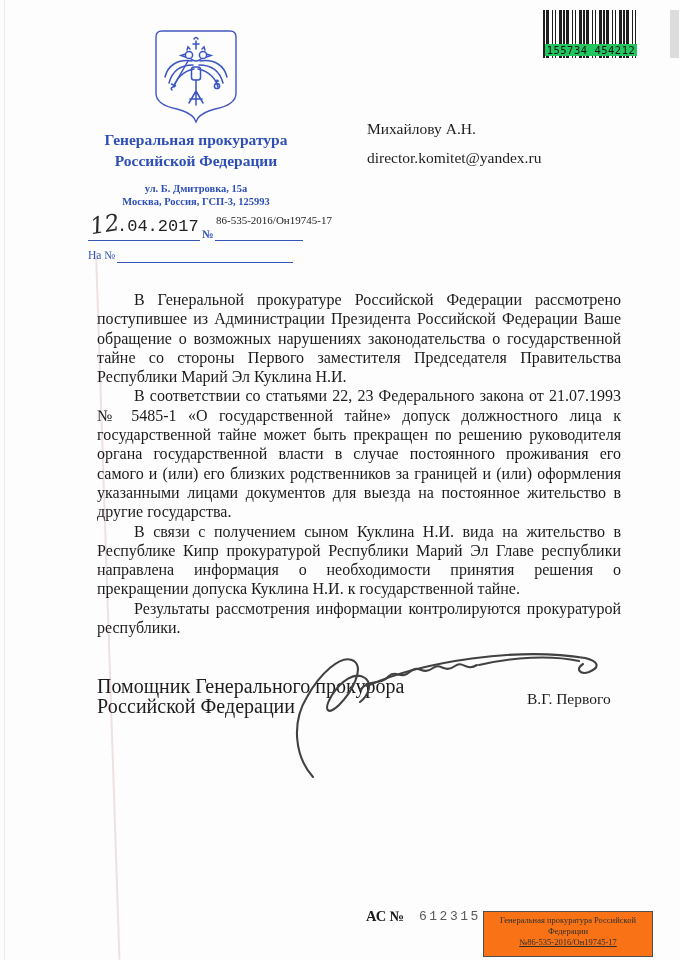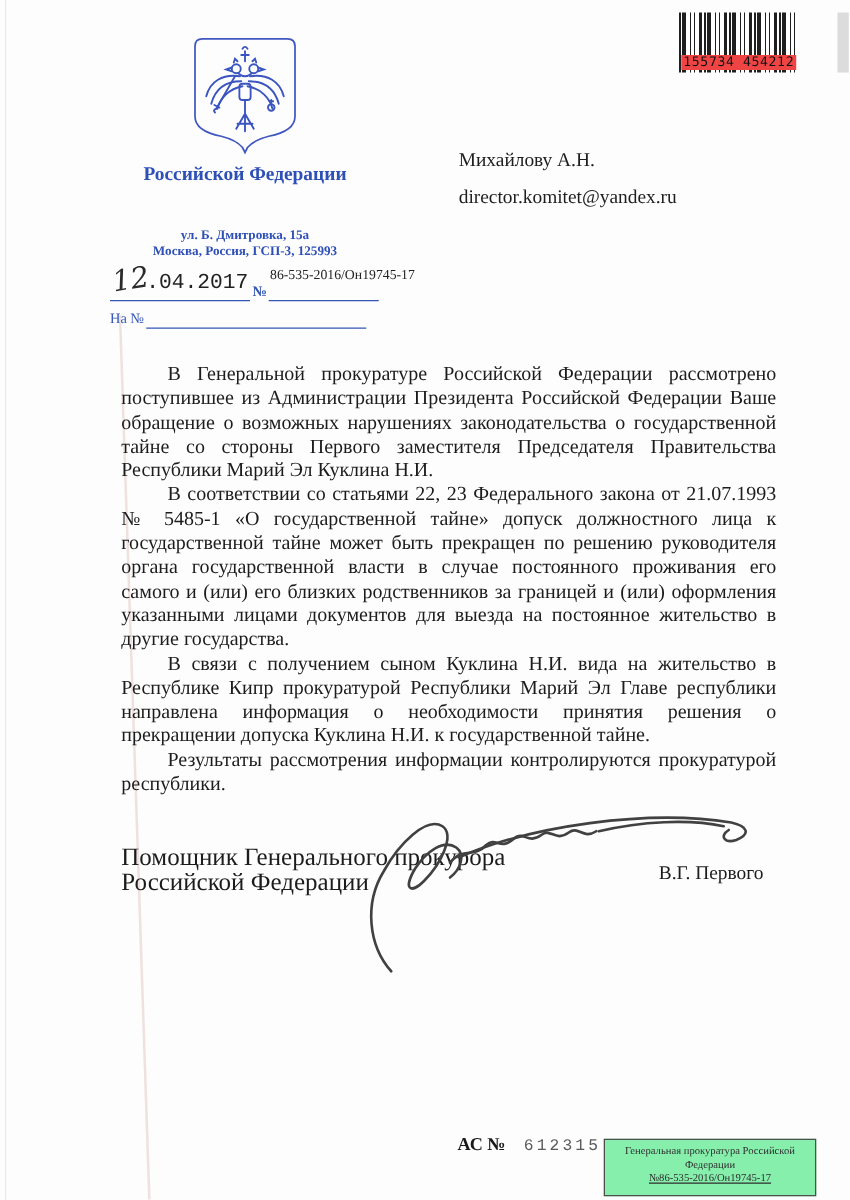--- a/index.html
+++ b/index.html
@@ -18,21 +18,21 @@
   .org-name{left:72px;top:129px;width:248px;text-align:center;
     color:#2e4fb6;font-weight:bold;font-size:15.5px;line-height:21px;}
   .org-address{left:72px;top:182px;width:248px;text-align:center;
     color:#2e4fb6;font-weight:bold;font-size:10.5px;line-height:13px;}
   
   .barcode{left:543px;top:10px;width:96px;height:48px;
     background:repeating-linear-gradient(90deg,
       #1f1f1f 0 2px,#fff 2px 3px,#1f1f1f 3px 6px,#fff 6px 9px,
       #1f1f1f 9px 10px,#fff 10px 12px,#1f1f1f 12px 13px,#fff 13px 16px,
       #1f1f1f 16px 19px,#fff 19px 20px);}
-  .barcode-digits{left:545px;top:44px;width:92px;background:#ef4444;text-align:center;
+  .barcode-digits{left:545px;top:44px;width:92px;background:#22c55e;text-align:center;
     font-family:"DejaVu Sans Mono",monospace;font-size:10.5px;letter-spacing:.5px;color:#111;}
   
   .recipient-name{left:367px;top:120px;font-size:15.5px;}
   .recipient-email{left:367px;top:149px;font-size:15.5px;}
   
   .hand-day{left:90px;top:211px;font-size:23px;font-style:italic;color:#2a2a2a;
     transform:rotate(-9deg);font-family:"DejaVu Serif",serif;}
   .date-printed{left:117px;top:217px;font-size:17px;color:#222;font-family:Liberation Mono, monospace;}
   .ref-line{height:0;border-bottom:1.6px solid #3355b4;}
   .line-date{left:88px;top:240px;width:112px;}
@@ -47,21 +47,21 @@
     font-size:16px;line-height:19.3px;color:#1c1c1c;}
   
   .sig-position{left:97px;top:676px;font-size:20px;line-height:20px;color:#1c1c1c;}
   .signer-name{left:527px;top:690px;font-size:15.5px;color:#1c1c1c;}
   .signature-svg{left:283px;top:645px;width:335px;height:135px;}
   
   .footer-label{left:366px;top:908px;font-weight:bold;font-size:14.5px;color:#1a1a1a;}
   .footer-number{left:419px;top:909px;font-family:"Liberation Mono",monospace;
     font-size:13px;letter-spacing:2.5px;color:#5a5a5a;}
   .stamp{left:483px;top:911px;width:168px;height:41px;border:1.5px solid #4f4f4f;
-    background:#86efac;text-align:center;color:#2e2e2e;
+    background:#f97316;text-align:center;color:#2e2e2e;
     font-size:8.5px;line-height:11px;padding-top:3px;}
   .stamp .u{text-decoration:underline;}
 </style>
 </head>
 <body>
 
 <div class="page">
 
   <div class="abs edge-line-left"></div>
   <div class="abs crease-line"></div>
@@ -82,20 +82,21 @@
         <rect x="37.5" y="38" width="9" height="13" rx="2.5"></rect>
         <path d="M42,51 V62 M42,62 L35,74 M42,62 L42,76 M42,62 L49,74 M36,70 L48,70"></path>
         <path d="M34,32 L19,58 M17.5,55 L21.5,57 M18,61 Q16,59 19,58"></path>
         <circle cx="63" cy="57" r="2.6"></circle>
         <path d="M63,53 V51 M61.5,52 H64.5"></path>
       </g>
     </svg>
   </div>
 
   <div class="abs org-name">
+    <div>Генеральная прокуратура</div>
     <div>Российской Федерации</div>
   </div>
   <div class="abs org-address">
     <div>ул. Б. Дмитровка, 15а</div>
     <div>Москва, Россия, ГСП-3, 125993</div>
   </div>
 
   <div class="abs barcode"></div>
   <div class="abs barcode-digits">155734 454212</div>
 

